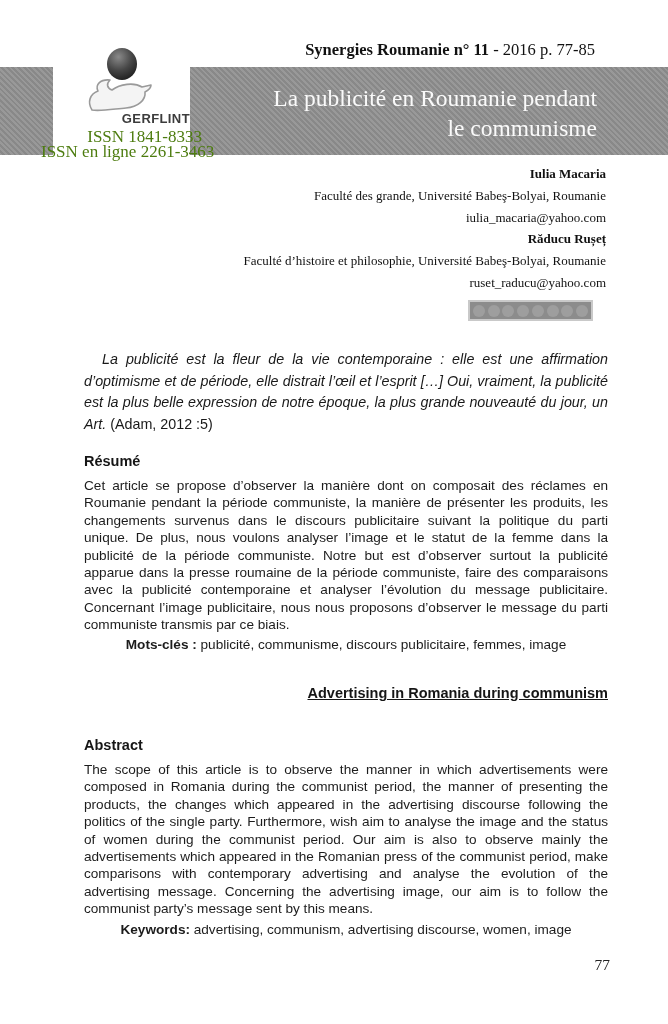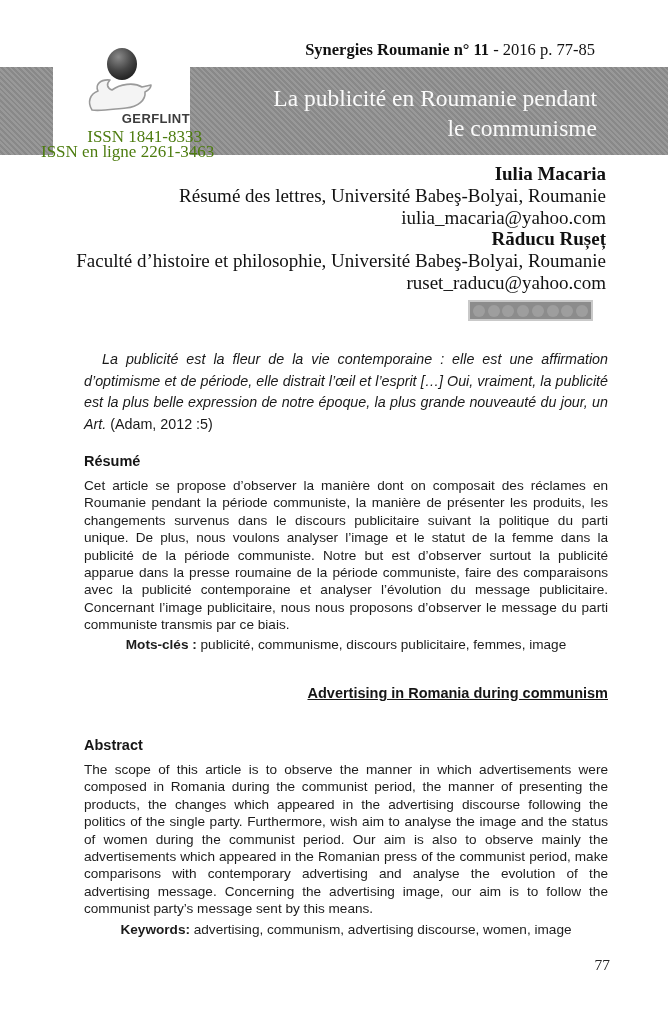--- a/index.html
+++ b/index.html
@@ -51,21 +51,21 @@
     position:absolute;left:-12px;right:-12px;
     font-family:"Liberation Serif",serif;font-size:17px;color:#4d7c0f;white-space:nowrap;
   }
   .issn-print{top:83px;}
   .issn-online{top:98px;}
   
   .authors{
     position:absolute;top:163px;right:62px;
     text-align:right;
     font-family:"Liberation Serif",serif;
-    font-size:19px;line-height:21.8px;color:#111;
+    font-size:13px;line-height:21.8px;color:#111;
     white-space:nowrap;
   }
   .author-name{font-weight:700;}
   
   .dots-bar{
     position:absolute;top:300px;left:468px;width:125px;height:21px;
     background:#8c8c8c;border:2px solid #c9c9c9;box-sizing:border-box;
     display:flex;align-items:center;justify-content:space-between;
     padding:0 3px;
   }
@@ -131,21 +131,21 @@
     <svg class="logo-dove" viewBox="0 0 78 42" xmlns="http://www.w3.org/2000/svg">
       <path d="M8,36 C3,28 6,20 14,17 C11,11 16,5 26,6 C22,10 23,14 28,16 C36,10 50,8 58,13 L67,11 C67,14 64,16.5 61,18 C62,26 54,33 42,34 C30,35 16,37.5 8,36 Z" fill="#f4f4f4" stroke="#9a9a9a" stroke-width="1.6" stroke-linejoin="round"></path>
     </svg>
     <div class="logo-name">GERFLINT</div>
     <div class="logo-issn issn-print">ISSN 1841-8333</div>
     <div class="logo-issn issn-online">ISSN en ligne 2261-3463</div>
   </div>
 
   <div class="authors">
     <div class="author-name">Iulia Macaria</div>
-    <div>Résumé des lettres, Université Babeş-Bolyai, Roumanie</div>
+    <div>Faculté des grande, Université Babeş-Bolyai, Roumanie</div>
     <div>iulia_macaria@yahoo.com</div>
     <div class="author-name">Răducu Rușeț</div>
     <div>Faculté d’histoire et philosophie, Université Babeş-Bolyai, Roumanie</div>
     <div>ruset_raducu@yahoo.com</div>
   </div>
 
   <div class="dots-bar">
       <span class="dot"></span>
       <span class="dot"></span>
       <span class="dot"></span>

